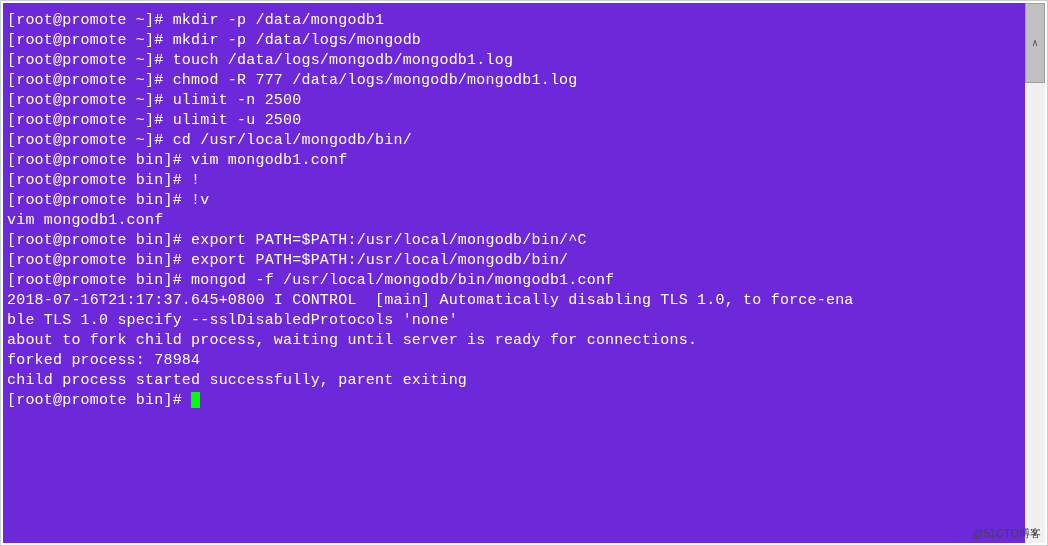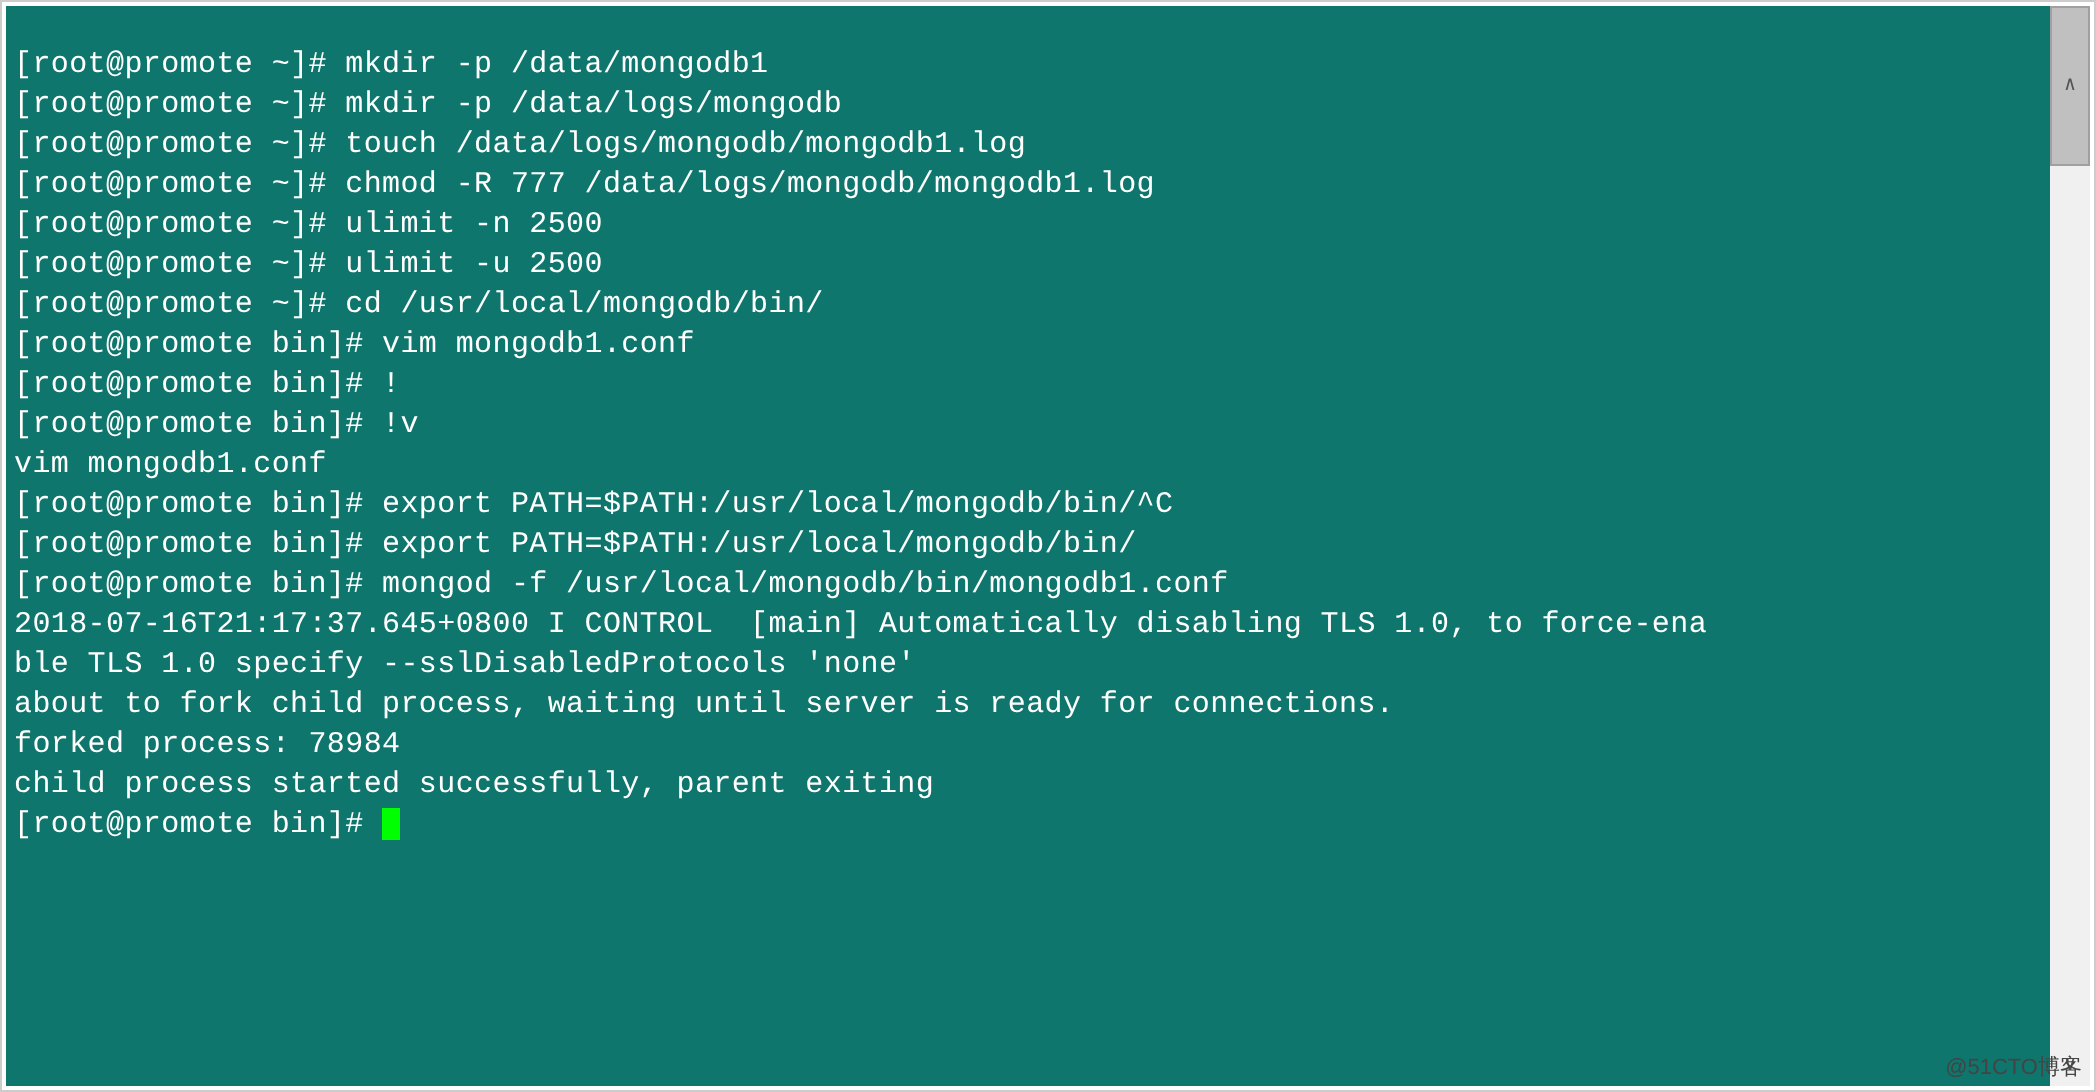--- a/index.html
+++ b/index.html
@@ -17,25 +17,25 @@
     .terminal-wrapper {
       width: 1048px;
       height: 546px;
       background: #ffffff;
       position: relative;
       border: 1px solid #ccc;
     }
     .terminal {
       width: 1024px;
       height: 540px;
-      background: #0f766e;
+      background: #6d28d9;
       color: #ffffff;
       font-size: 15px;
       line-height: 20px;
-      padding: 20px 4px;
+      padding: 8px 4px;
       overflow: hidden;
       white-space: pre;
       font-family: 'Courier New', 'DejaVu Sans Mono', monospace;
       letter-spacing: 0.2px;
       position: absolute;
       top: 2px;
       left: 2px;
     }
     .scrollbar {
       position: absolute;

